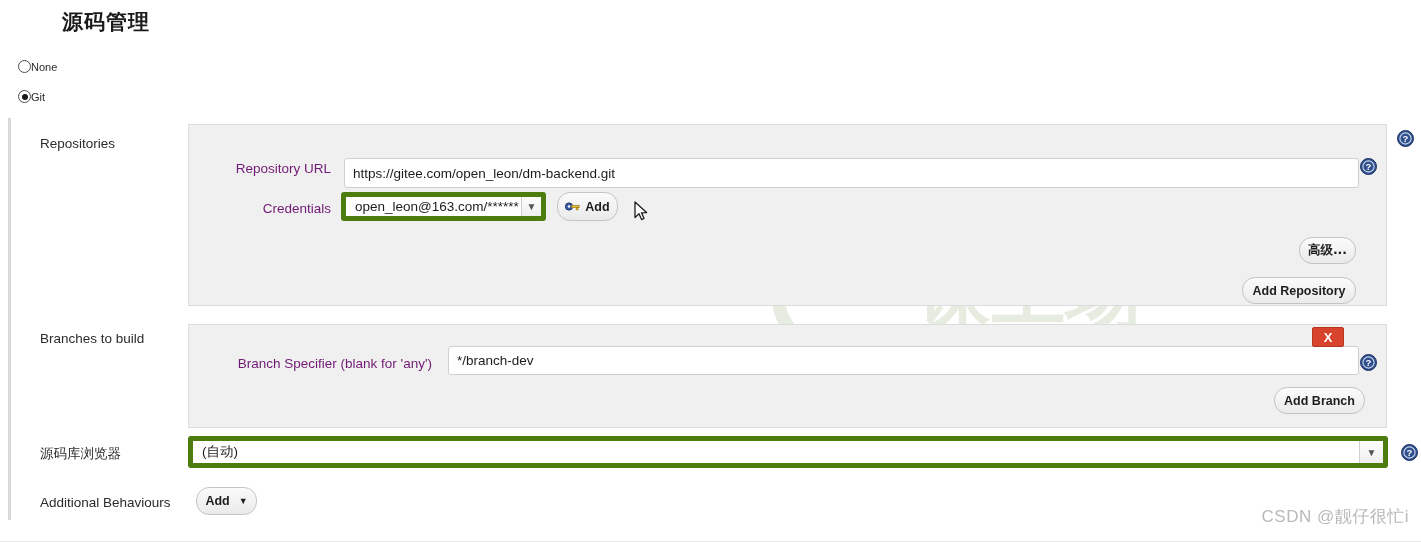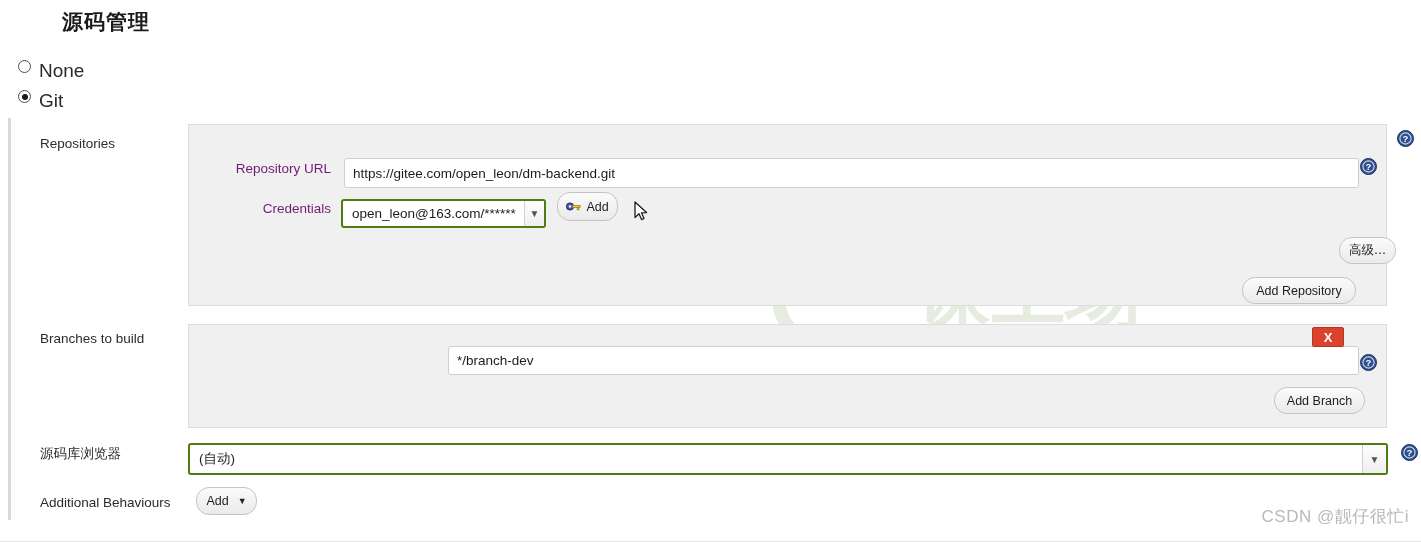--- a/index.html
+++ b/index.html
@@ -53,23 +53,22 @@
     color: #1b1b1b;
     letter-spacing: 1px;
     font-family: "DejaVu Sans", "Liberation Sans", sans-serif;
     margin-left: 44px;
   }
 
   
   .radio-row {
     position: absolute;
     display: flex;
-    align-items: flex-start;
-    gap: 8px;
-    font-size: 19px;
+    align-items: flex-end;
+    font-size: 11px;
     color: #2b2b2b;
   }
   .radio-row.r-none { left: 18px; top: 60px; }
   .radio-row.r-git  { left: 18px; top: 90px; }
   .radio-dot {
     width: 13px; height: 13px;
     border-radius: 50%;
     border: 1.4px solid #4d4d4d;
     background: #fff;
     position: relative;
@@ -126,27 +125,26 @@
     font-size: 13.5px;
     color: #1c1c1c;
     padding: 0 8px;
     outline: none;
     font-family: "Liberation Sans", "DejaVu Sans", sans-serif;
   }
 
   
   .selectbox {
     position: absolute;
-    border: 2px solid #4d7c0f;
+    border: 5px solid #4d7c0f;
     border-radius: 3px;
     background: #fff;
     display: flex;
     align-items: center;
     overflow: hidden;
-    margin-top: 7px;
   }
   .selectbox .sel-val {
     flex: 1 1 auto;
     font-size: 13.5px;
     color: #1c1c1c;
     padding: 0 9px;
     white-space: nowrap;
     overflow: hidden;
   }
   .selectbox .sel-arrow {
@@ -163,30 +161,30 @@
   }
 
   
   .btn {
     position: absolute;
     border: 1px solid #c4c4c4;
     border-radius: 13px;
     background: linear-gradient(#fbfbfb, #eaeaea);
     font-size: 12.5px;
     color: #1d1d1d;
-    font-weight: normal;
+    font-weight: bold;
     display: flex;
     align-items: center;
     justify-content: center;
     gap: 5px;
     cursor: pointer;
     font-family: "Liberation Sans", "DejaVu Sans", sans-serif;
     white-space: nowrap;
   }
-  .btn.cjk { font-family: "DejaVu Sans", "Liberation Sans", sans-serif; margin-left: 40px; }
+  .btn.cjk { font-family: "DejaVu Sans", "Liberation Sans", sans-serif; }
 
   .btn-x {
     position: absolute;
     background: #d9432b;
     border: 1px solid #b83620;
     border-radius: 2px;
     color: #fff;
     font-weight: bold;
     font-size: 13px;
     display: flex;
@@ -303,20 +301,21 @@
         <circle cx="8.5" cy="8.5" r="8" fill="#2f4f8f" stroke="#1c3260" stroke-width="1"></circle>
         <circle cx="8.5" cy="8.5" r="5.6" fill="none" stroke="#cfd9ea" stroke-width="1.1"></circle>
         <text x="8.5" y="12.3" text-anchor="middle" font-family="Liberation Sans, sans-serif" font-size="9.5" font-weight="bold" fill="#ffffff">?</text>
       </svg>
     </div>
 
     <div class="row-label" style="left:29px; top:213px;">Branches to build</div>
 
     <div class="subpanel" style="left:177px; top:206px; width:1199px; height:104px;">
 
+      <div class="inner-label" style="left:33px; top:31px; width:210px;">Branch Specifier (blank for 'any')</div>
       <input class="txt" type="text" style="left: 259px; top: 21px; width: 911px; height: 29px;" value="*/branch-dev">
 
       <div class="btn" style="left:1076px; top:62px; width:91px; height:27px;margin-left:9px;">
         <span>Add Branch</span>
       </div>
     </div>
 
     <div class="btn-x" style="left:1301px; top:209px; width:32px; height:20px;">
       <span>X</span>
     </div>

